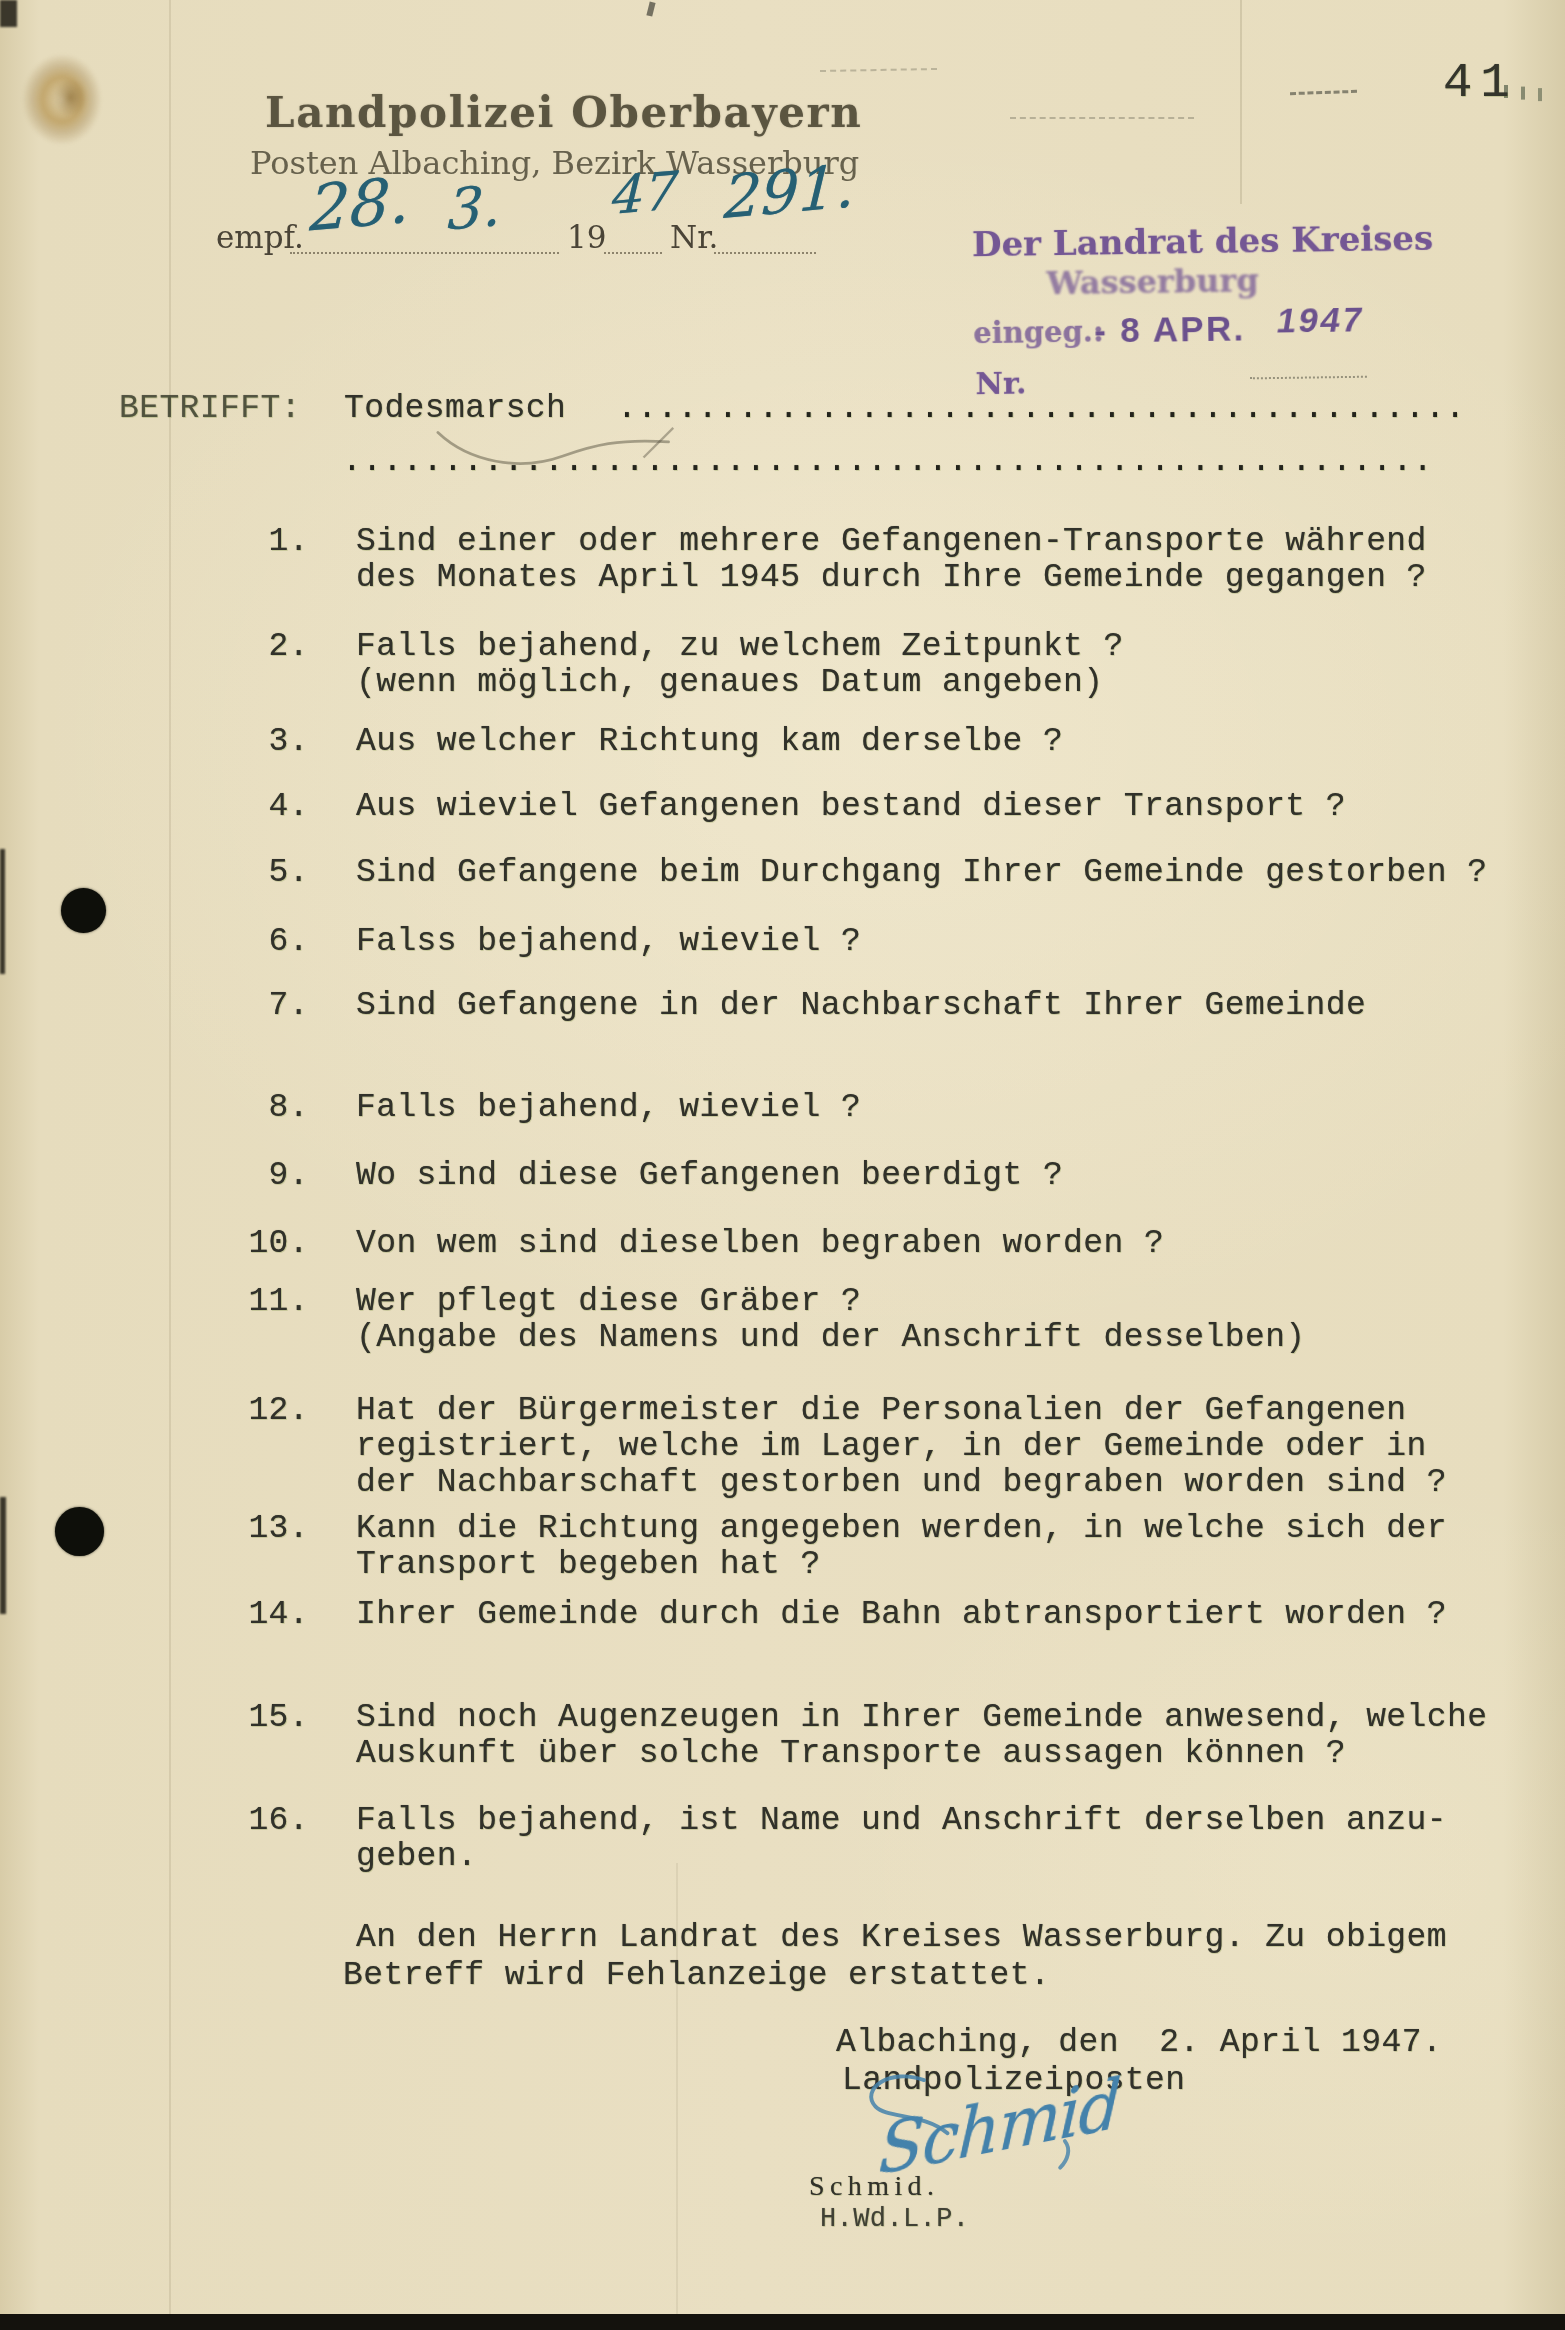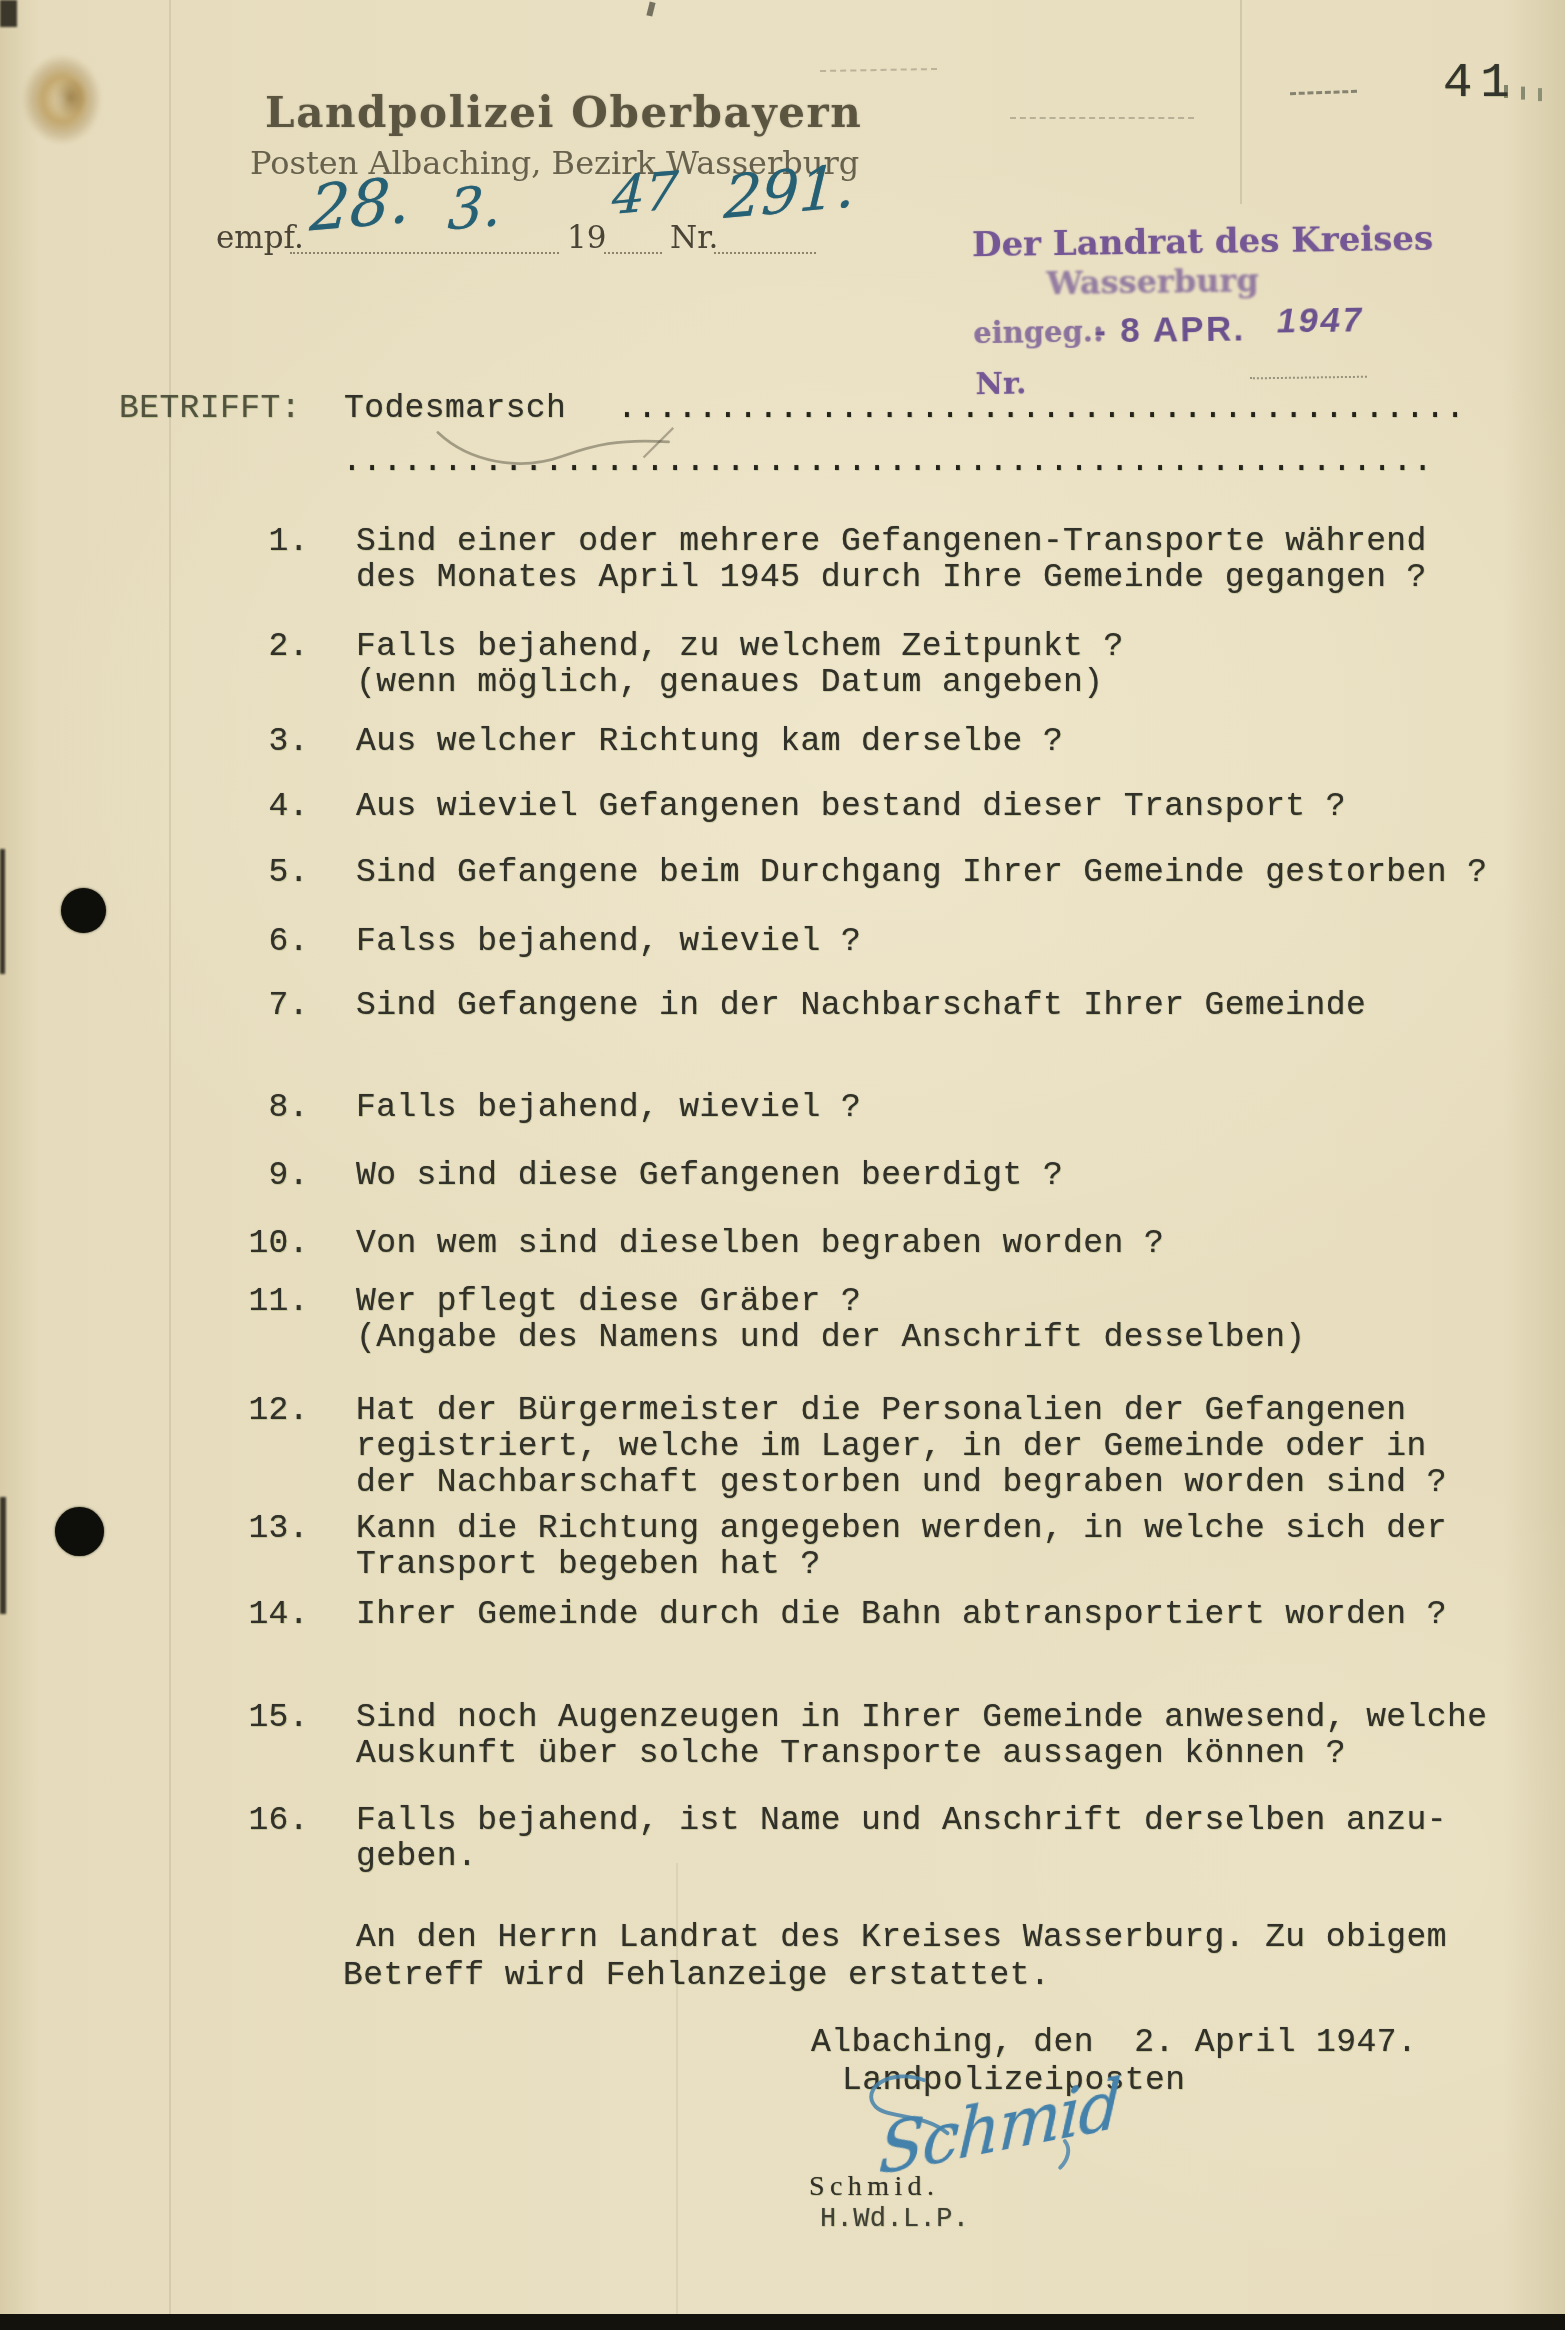--- a/index.html
+++ b/index.html
@@ -177,21 +177,21 @@
         <div class="qtext typed"><div>Sind noch Augenzeugen in Ihrer Gemeinde anwesend, welche</div><div>Auskunft über solche Transporte aussagen können ?</div></div>
       </div>
       <div class="question" style="top: 1803px;">
         <span class="qnum typed lh">16.</span>
         <div class="qtext typed"><div>Falls bejahend, ist Name und Anschrift derselben anzu-</div><div>geben.</div></div>
       </div>
     </div>
 
   <div class="abs typed" style="left:356px;top:1919px;">An den Herrn Landrat des Kreises Wasserburg. Zu obigem</div>
   <div class="abs typed" style="left:343px;top:1957px;">Betreff wird Fehlanzeige erstattet.</div>
-  <div class="abs typed" style="left:811px;top:2024px;text-align:center;">Albaching, den  2. April 1947.</div>
+  <div class="abs typed" style="left:836px;top:2024px;text-align:center;">Albaching, den  2. April 1947.</div>
   <div class="abs typed" style="left:842px;top:2062px;">Landpolizeiposten</div>
 
   <span class="abs sig" style="left:877px;top:2088px;">Schmid</span>
   <svg class="abs" style="left:830px;top:2066px;" width="282" height="133" viewBox="0 0 360 170">
     <path d="M120 18 C 75 2, 38 30, 58 52 C 72 67, 120 60, 150 86" fill="none" stroke="rgba(68,130,171,.85)" stroke-width="5" stroke-linecap="round"></path>
     <path d="M300 96 C 308 106, 304 120, 294 130" fill="none" stroke="rgba(68,130,171,.8)" stroke-width="5" stroke-linecap="round"></path>
   </svg>
   <div class="abs typed" style="left:809px;top:2170px;font-size:28px;letter-spacing:-0.8px;font-family:Liberation Serif, serif;">S c h m i d .</div>
   <div class="abs typed" style="left:820px;top:2204px;font-size:27px;color:rgba(49,49,42,.8);">H.Wd.L.P.</div>
 

